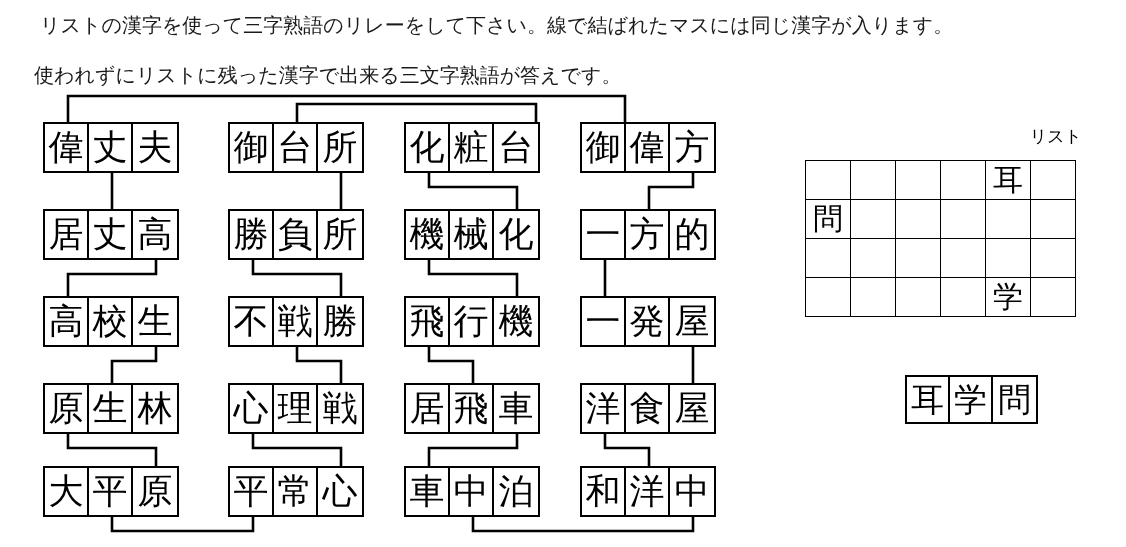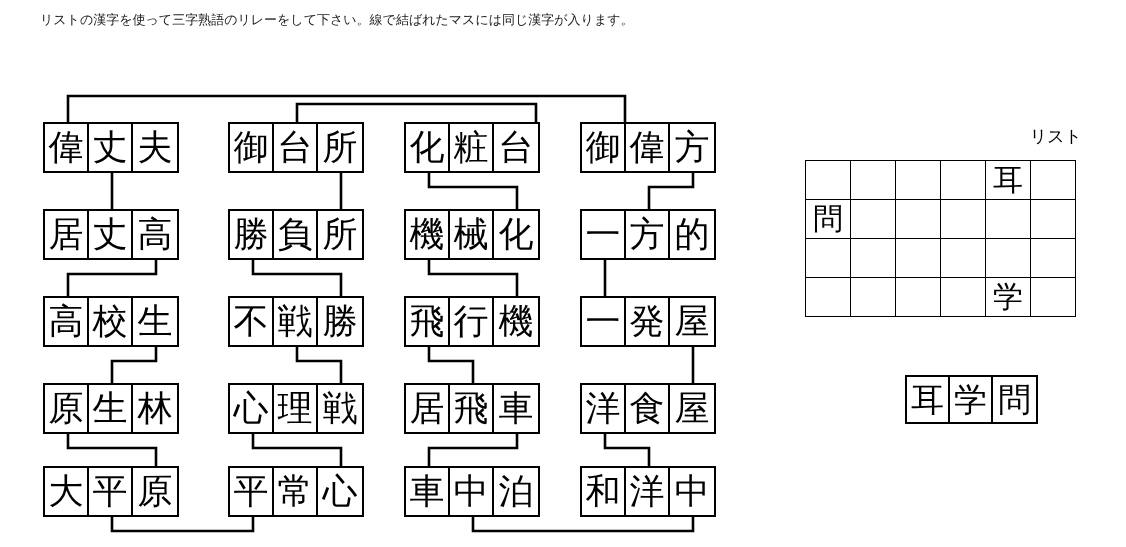--- a/index.html
+++ b/index.html
@@ -10,21 +10,21 @@
     color:#000000;
     overflow:hidden;
     position:relative;
   }
   .instructions{
     position:absolute;
     left:40px; top:10px;
     width:1050px;
   }
   .instr-line{
-    font-size:13px;
+    font-size:20px;
     line-height:1.5;
     color:#1a1a1a;
     white-space:nowrap;
     font-family:"DejaVu Sans","Liberation Sans",sans-serif;
   }
   .instr-line.second{
     margin-top:20px;
     margin-left:-6px;
   }
 
@@ -99,20 +99,21 @@
   .answer-row .cell{
     width:43px;height:45px;
     font-size:33px;
   }
 </style>
 </head>
 <body>
 
 <div class="instructions">
   <div class="instr-line">リストの漢字を使って三字熟語のリレーをして下さい。線で結ばれたマスには同じ漢字が入ります。</div>
+  <div class="instr-line second">使われずにリストに残った漢字で出来る三文字熟語が答えです。</div>
 </div>
 
 <div id="puzzle">
   <svg id="linklayer" viewBox="0 0 790 547" width="790" height="547">
       <path d="M 68,122 L 68,96 L 625,96 L 625,122" fill="none" stroke="#000000" stroke-width="2.6" stroke-linecap="butt" stroke-linejoin="miter"></path>
       <path d="M 297,122 L 297,104 L 536,104 L 536,122" fill="none" stroke="#000000" stroke-width="2.6" stroke-linecap="butt" stroke-linejoin="miter"></path>
       <path d="M 112,169 L 112,209" fill="none" stroke="#000000" stroke-width="2.6" stroke-linecap="butt" stroke-linejoin="miter"></path>
       <path d="M 156,256 L 156,274 L 68,274 L 68,296" fill="none" stroke="#000000" stroke-width="2.6" stroke-linecap="butt" stroke-linejoin="miter"></path>
       <path d="M 156,343 L 156,361 L 112,361 L 112,383" fill="none" stroke="#000000" stroke-width="2.6" stroke-linecap="butt" stroke-linejoin="miter"></path>
       <path d="M 68,430 L 68,448 L 156,448 L 156,466" fill="none" stroke="#000000" stroke-width="2.6" stroke-linecap="butt" stroke-linejoin="miter"></path>

